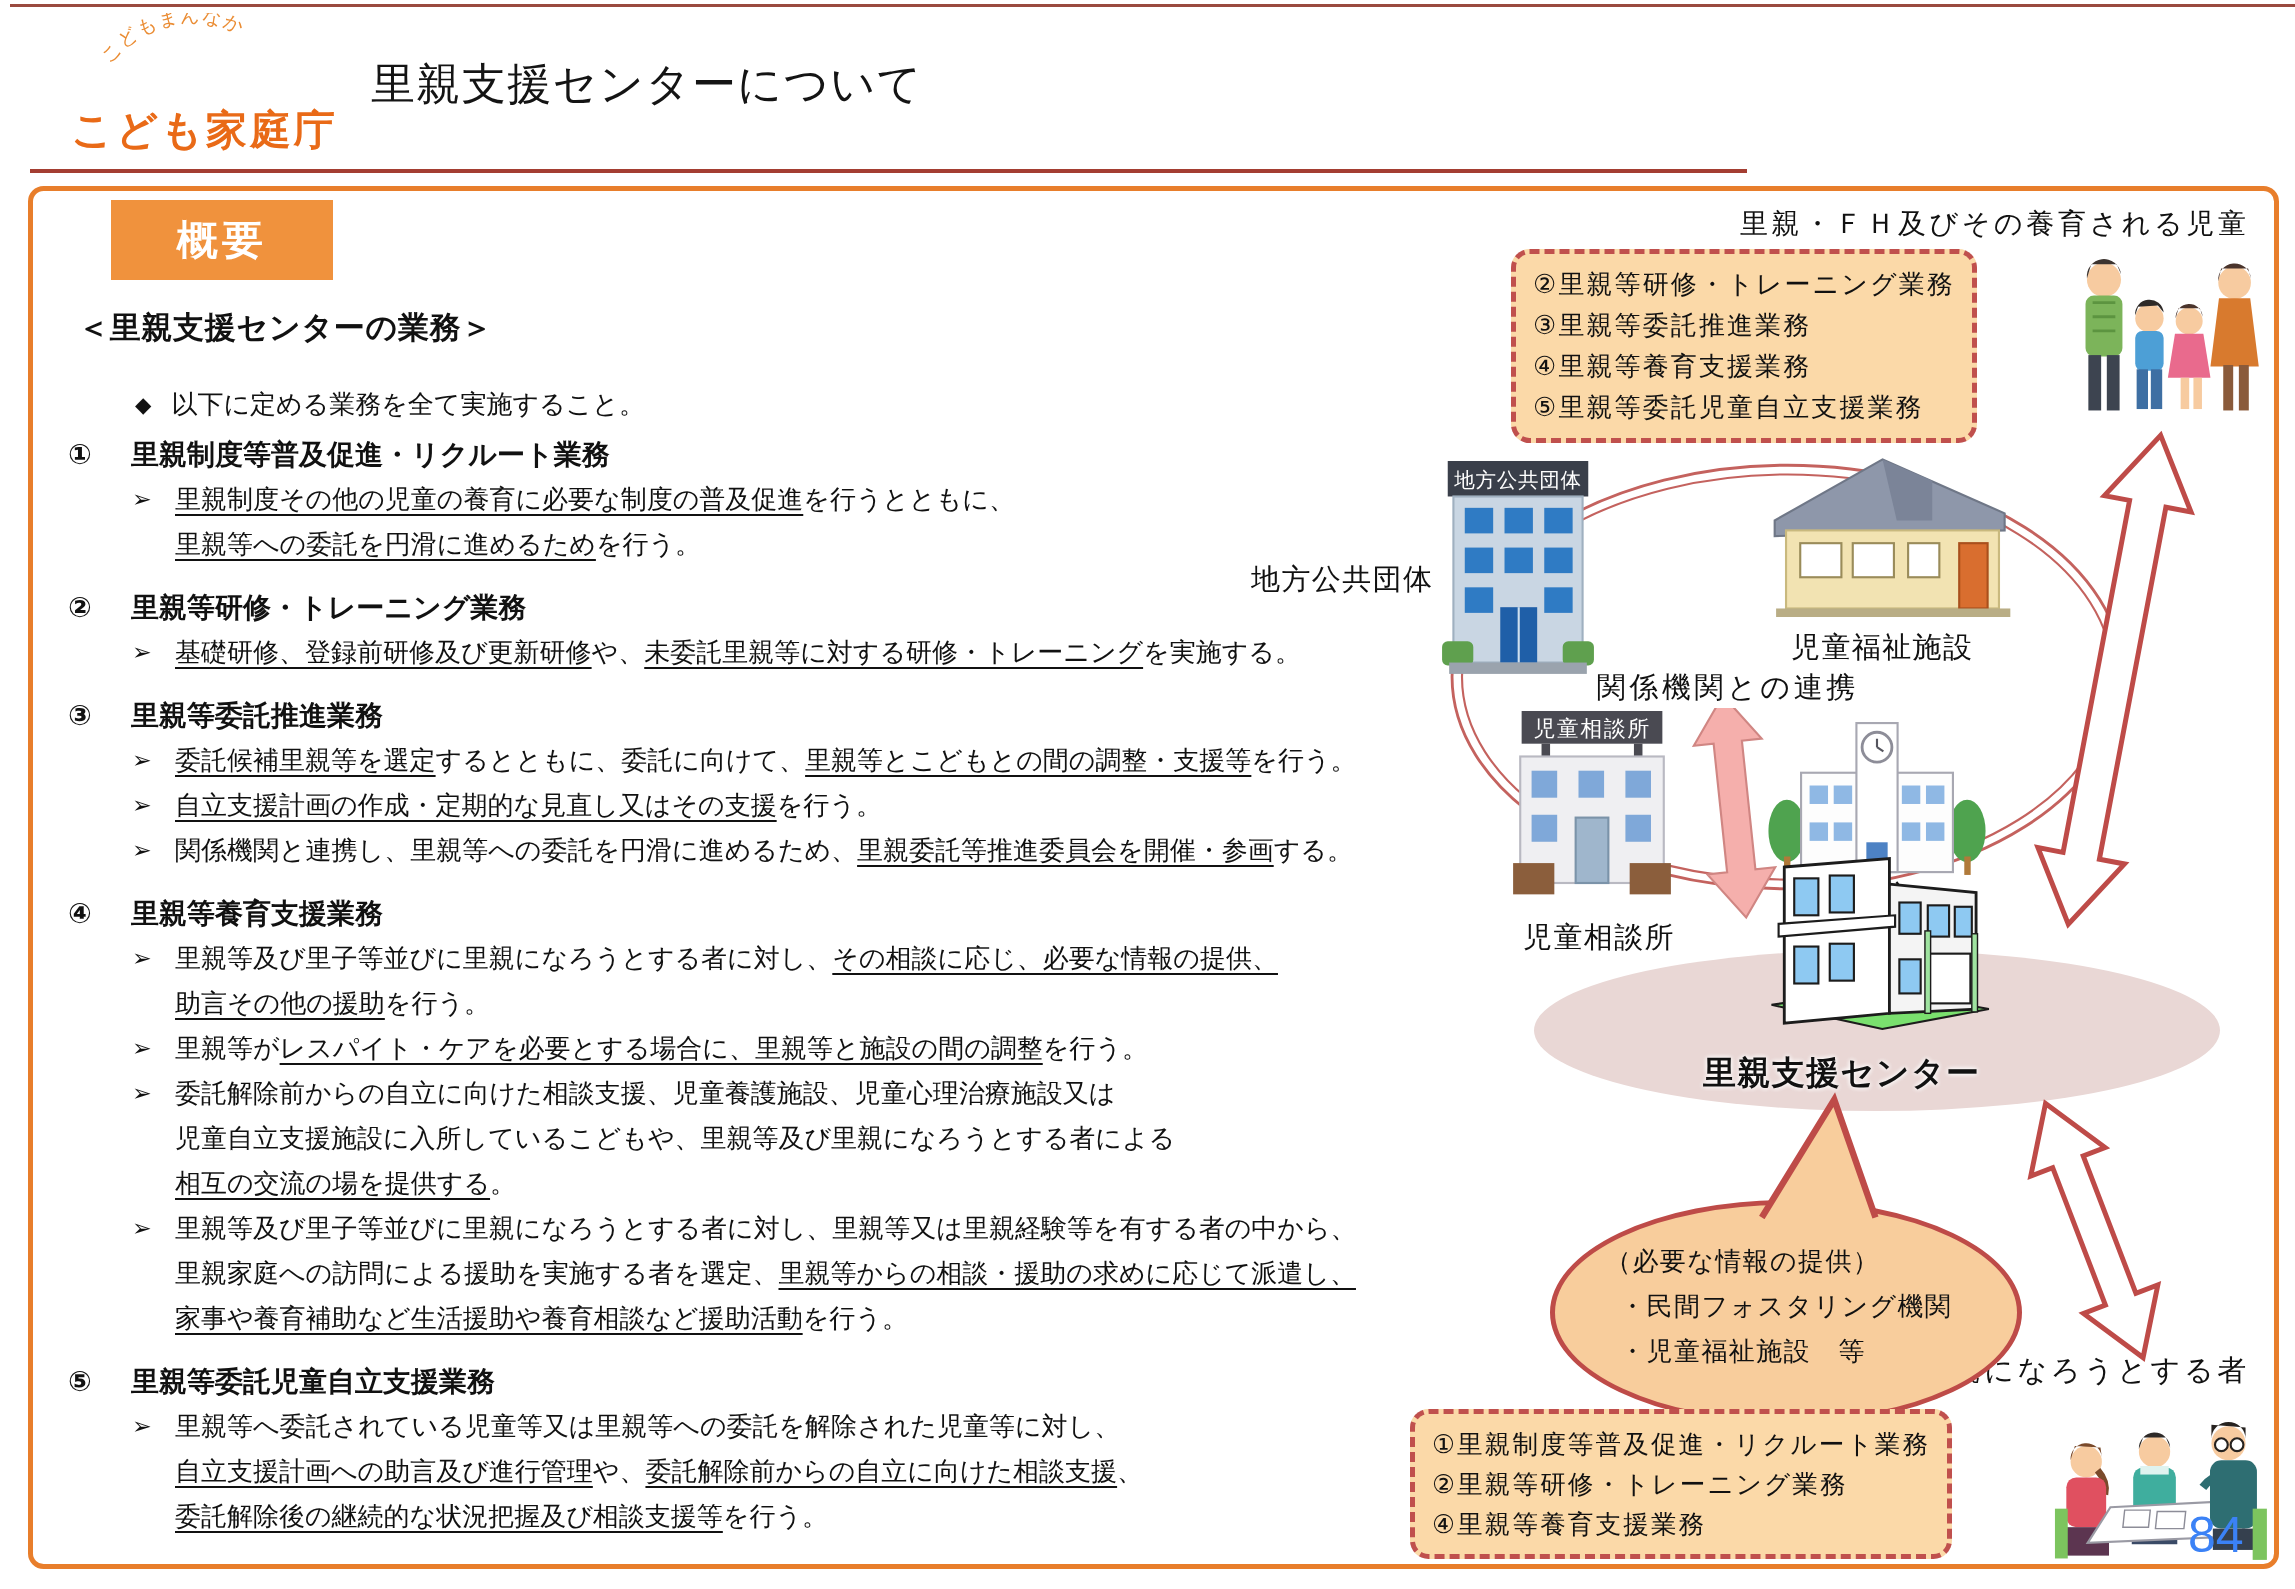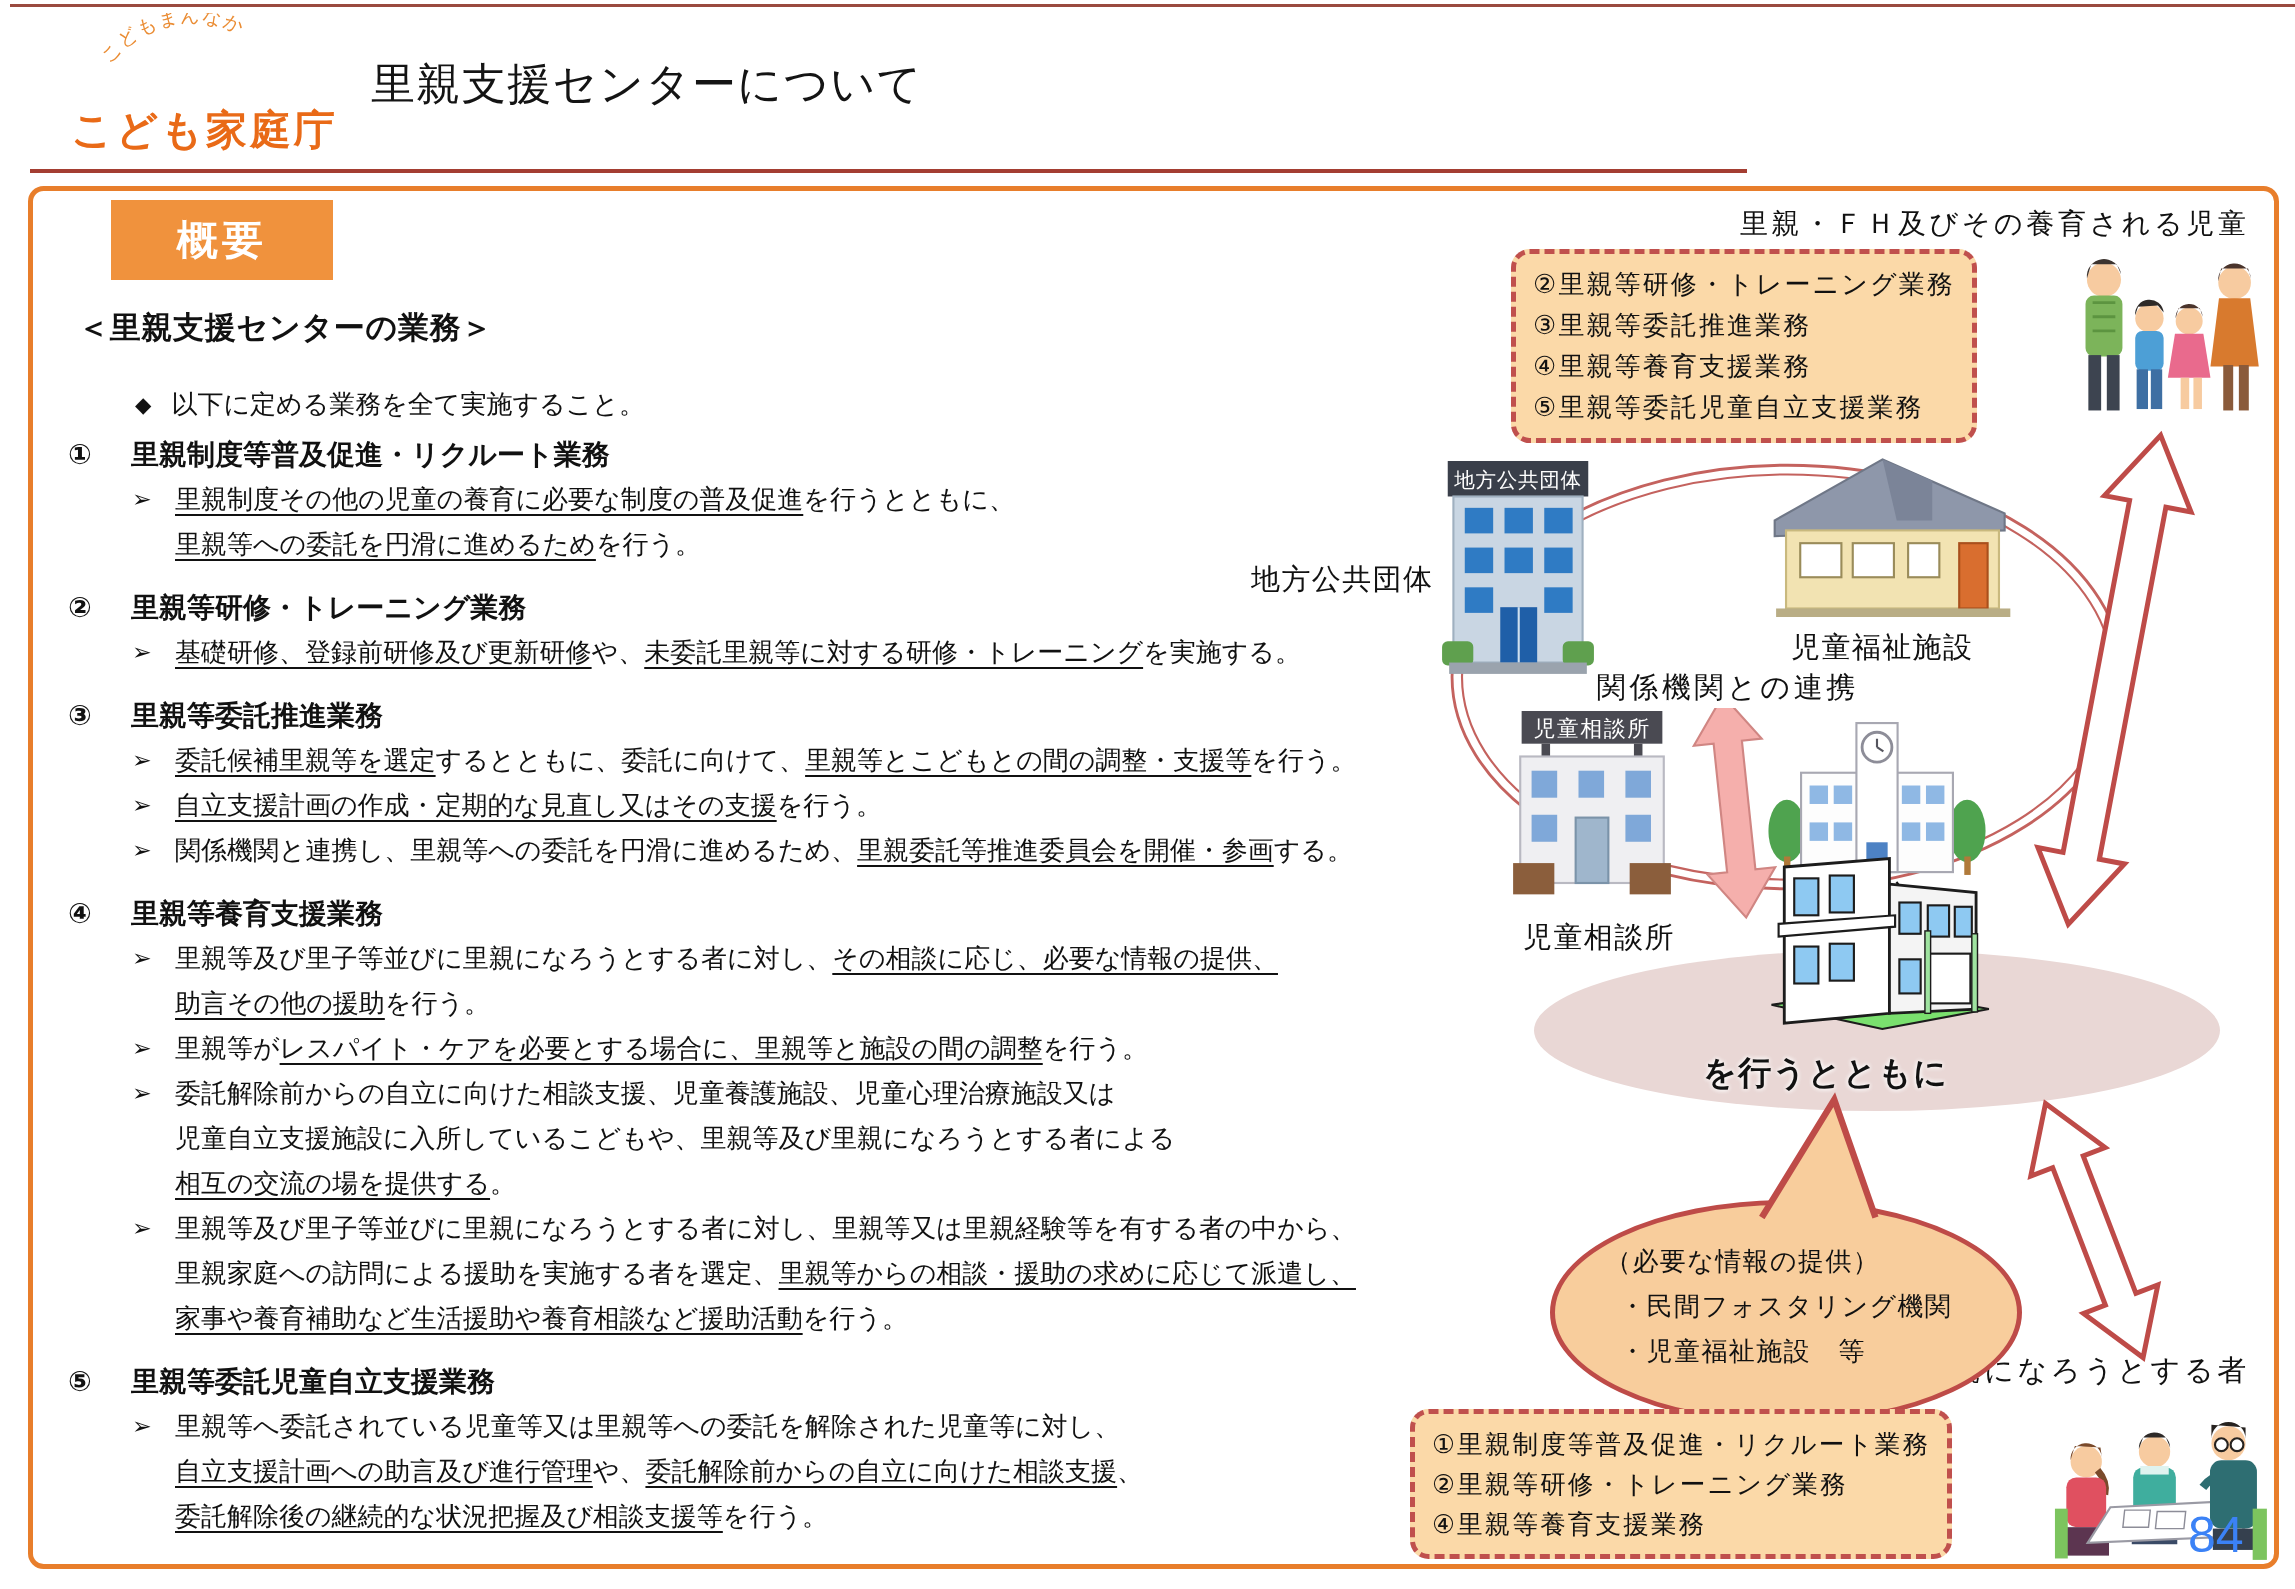--- a/index.html
+++ b/index.html
@@ -291,21 +291,21 @@
         <rect x="112" y="146" width="34" height="52"></rect>
       <rect x="210" y="88" width="30" height="44"></rect>
         <rect x="250" y="92" width="30" height="44"></rect>
       <rect x="210" y="168" width="30" height="48"></rect>
       <rect x="288" y="94" width="24" height="42"></rect>
     </g>
     <rect x="252" y="160" width="58" height="70" fill="#ffffff" stroke="#1c1c1c" stroke-width="3"></rect>
     <rect x="246" y="128" width="8" height="116" fill="#9fe3a0" stroke="#1c1c1c" stroke-width="2"></rect>
     <rect x="312" y="132" width="8" height="110" fill="#9fe3a0" stroke="#1c1c1c" stroke-width="2"></rect>
   </svg>
-  <div class="abs center-label">を行うとともに</div>
+  <div class="abs center-label">里親支援センター</div>
 
   <div class="abs bubble">
     <div class="bubble-inner">
       <div>（必要な情報の提供）</div>
       <div id="bubble-items" style="padding-left:14.2px;">
           <div>・民間フォスタリング機関</div>
           <div>・児童福祉施設　等</div>
         </div>
     </div>
   </div>

